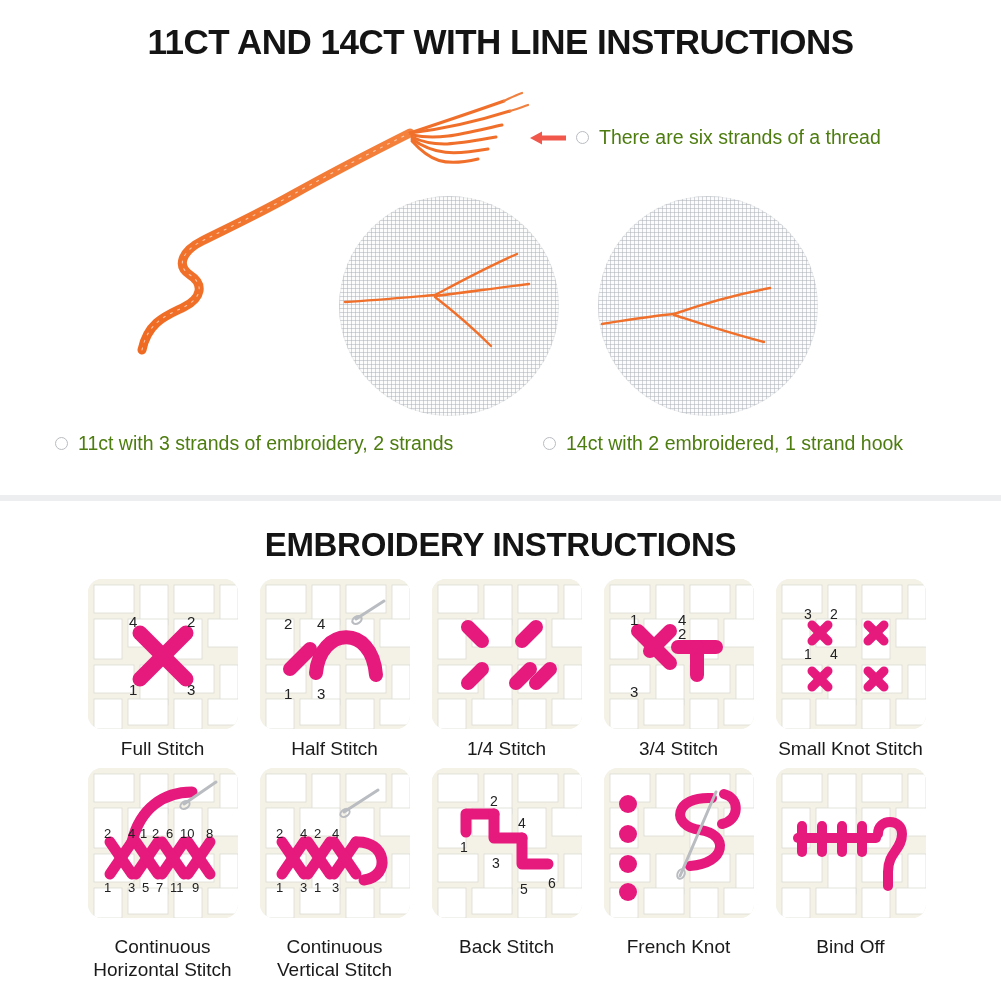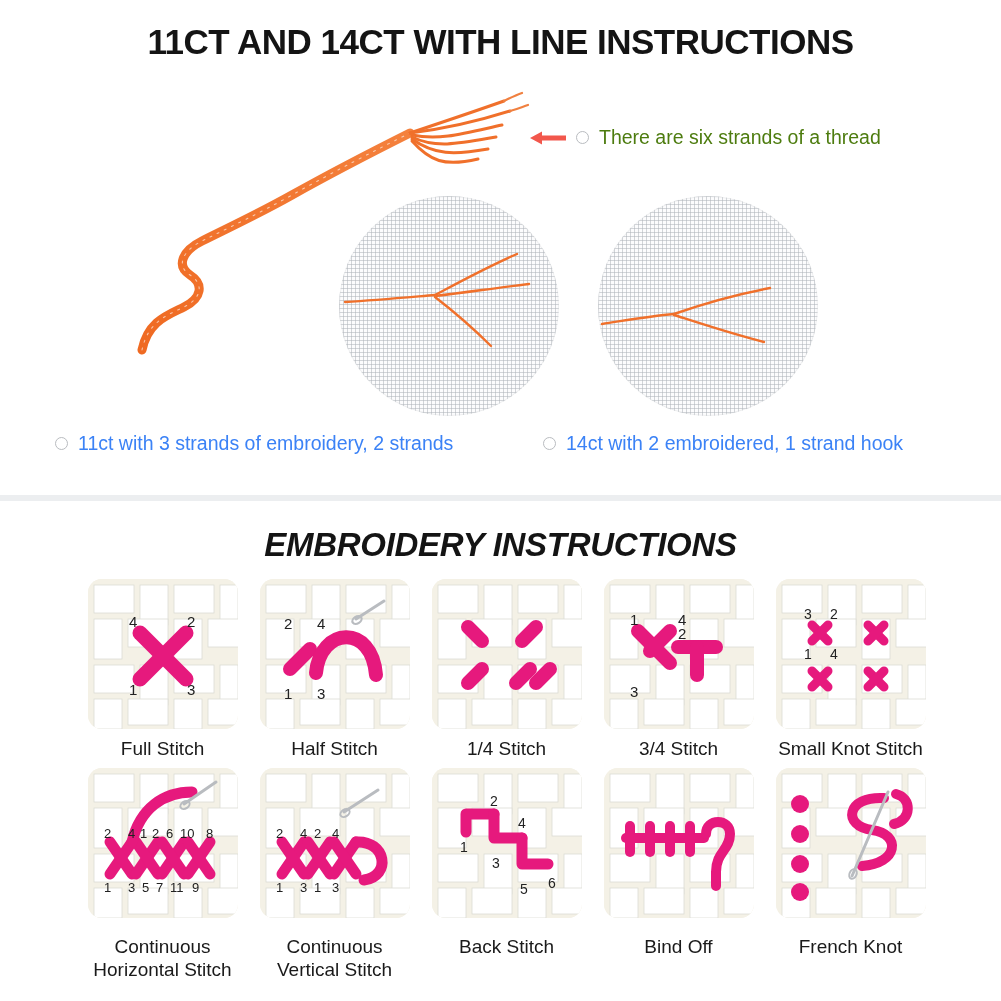--- a/index.html
+++ b/index.html
@@ -103,21 +103,21 @@
     left: 0;
     width: 1001px;
     height: 30px;
   }
   .caption {
     position: absolute;
     display: flex;
     align-items: center;
     gap: 10px;
     font-size: 19.5px;
-    color: #3b82f6;
+    color: #4d7c0f;
     white-space: nowrap;
   }
   #caption-left  { left: 55px; }
   #caption-right { left: 543px; text-align: center; }
 
   
   .section-bottom {
     position: absolute;
     top: 501px;
     left: 0;
@@ -128,21 +128,20 @@
   .title-2 {
     position: absolute;
     top: 25px;
     left: 0;
     width: 1001px;
     text-align: center;
     font-size: 33px;
     font-weight: bold;
     color: #141414;
     letter-spacing: -0.3px;
-    font-style: italic;
   }
 
   .grid {
     position: absolute;
     top: 78px;
     left: 85px;
     width: 845px;
     display: grid;
     grid-template-columns: repeat(5, 155px);
     grid-column-gap: 17px;
@@ -610,69 +609,69 @@
                 <rect x="120" y="40" width="40" height="28"></rect>
               <rect x="6" y="86" width="40" height="28"></rect>
                 <rect x="52" y="86" width="28" height="40"></rect>
               <rect x="86" y="86" width="40" height="28"></rect>
                 <rect x="132" y="86" width="18" height="40"></rect>
               <rect x="6" y="120" width="28" height="30"></rect>
                 <rect x="40" y="120" width="40" height="26"></rect>
               <rect x="86" y="120" width="28" height="30"></rect>
                 <rect x="120" y="120" width="40" height="26"></rect>
             </g>
+            <g fill="#e6197d">
+              <circle cx="24" cy="36" r="9"></circle>
+              <circle cx="24" cy="66" r="9"></circle>
+              <circle cx="24" cy="96" r="9"></circle>
+              <circle cx="24" cy="124" r="9"></circle>
+            </g>
+            <g stroke="#e6197d" stroke-width="10" stroke-linecap="round" fill="none">
+              <path d="M108,30 C70,28 66,58 96,62 C126,66 122,96 86,98"></path>
+              <path d="M120,26 C136,30 136,52 118,56"></path>
+            </g>
+            <g stroke="#b9bcc0" stroke-width="3" stroke-linecap="round" fill="none">
+              <path d="M76,108 L112,24"></path>
+            </g>
+            <ellipse cx="77" cy="106" rx="5" ry="3.5" fill="none" stroke="#b9bcc0" stroke-width="2" transform="rotate(-66 77 106)"></ellipse>
+          </svg>
+        </div>
+        <div class="cell-label">French Knot</div>
+      </div>
+
+      <div class="cell row2">
+        <div class="tile">
+          <svg width="150" height="150" viewBox="0 0 150 150" xmlns="http://www.w3.org/2000/svg">
+            <rect width="150" height="150" fill="#f4f1e6"></rect>
+            <g fill="#ffffff" stroke="#dcdcd4" stroke-width="0.8">
+              <rect x="6" y="6" width="40" height="28"></rect>
+                <rect x="52" y="6" width="28" height="40"></rect>
+              <rect x="86" y="6" width="40" height="28"></rect>
+                <rect x="132" y="6" width="18" height="40"></rect>
+              <rect x="6" y="40" width="28" height="40"></rect>
+                <rect x="40" y="40" width="40" height="28"></rect>
+              <rect x="86" y="40" width="28" height="40"></rect>
+                <rect x="120" y="40" width="40" height="28"></rect>
+              <rect x="6" y="86" width="40" height="28"></rect>
+                <rect x="52" y="86" width="28" height="40"></rect>
+              <rect x="86" y="86" width="40" height="28"></rect>
+                <rect x="132" y="86" width="18" height="40"></rect>
+              <rect x="6" y="120" width="28" height="30"></rect>
+                <rect x="40" y="120" width="40" height="26"></rect>
+              <rect x="86" y="120" width="28" height="30"></rect>
+                <rect x="120" y="120" width="40" height="26"></rect>
+            </g>
             <g stroke="#e6197d" stroke-width="10" stroke-linecap="round" fill="none">
               <path d="M26,58 L26,84"></path>
               <path d="M46,58 L46,84"></path>
               <path d="M66,58 L66,84"></path>
               <path d="M86,58 L86,84"></path>
               <path d="M22,70 L100,70"></path>
               <path d="M102,66 C102,50 126,50 126,66 C126,82 112,84 112,104 L112,118"></path>
             </g>
           </svg>
         </div>
         <div class="cell-label">Bind Off</div>
       </div>
 
-      <div class="cell row2">
-        <div class="tile">
-          <svg width="150" height="150" viewBox="0 0 150 150" xmlns="http://www.w3.org/2000/svg">
-            <rect width="150" height="150" fill="#f4f1e6"></rect>
-            <g fill="#ffffff" stroke="#dcdcd4" stroke-width="0.8">
-              <rect x="6" y="6" width="40" height="28"></rect>
-                <rect x="52" y="6" width="28" height="40"></rect>
-              <rect x="86" y="6" width="40" height="28"></rect>
-                <rect x="132" y="6" width="18" height="40"></rect>
-              <rect x="6" y="40" width="28" height="40"></rect>
-                <rect x="40" y="40" width="40" height="28"></rect>
-              <rect x="86" y="40" width="28" height="40"></rect>
-                <rect x="120" y="40" width="40" height="28"></rect>
-              <rect x="6" y="86" width="40" height="28"></rect>
-                <rect x="52" y="86" width="28" height="40"></rect>
-              <rect x="86" y="86" width="40" height="28"></rect>
-                <rect x="132" y="86" width="18" height="40"></rect>
-              <rect x="6" y="120" width="28" height="30"></rect>
-                <rect x="40" y="120" width="40" height="26"></rect>
-              <rect x="86" y="120" width="28" height="30"></rect>
-                <rect x="120" y="120" width="40" height="26"></rect>
-            </g>
-            <g fill="#e6197d">
-              <circle cx="24" cy="36" r="9"></circle>
-              <circle cx="24" cy="66" r="9"></circle>
-              <circle cx="24" cy="96" r="9"></circle>
-              <circle cx="24" cy="124" r="9"></circle>
-            </g>
-            <g stroke="#e6197d" stroke-width="10" stroke-linecap="round" fill="none">
-              <path d="M108,30 C70,28 66,58 96,62 C126,66 122,96 86,98"></path>
-              <path d="M120,26 C136,30 136,52 118,56"></path>
-            </g>
-            <g stroke="#b9bcc0" stroke-width="3" stroke-linecap="round" fill="none">
-              <path d="M76,108 L112,24"></path>
-            </g>
-            <ellipse cx="77" cy="106" rx="5" ry="3.5" fill="none" stroke="#b9bcc0" stroke-width="2" transform="rotate(-66 77 106)"></ellipse>
-          </svg>
-        </div>
-        <div class="cell-label">French Knot</div>
-      </div>
-
     </div>
   </div>
 </div>
 
 </body></html>

